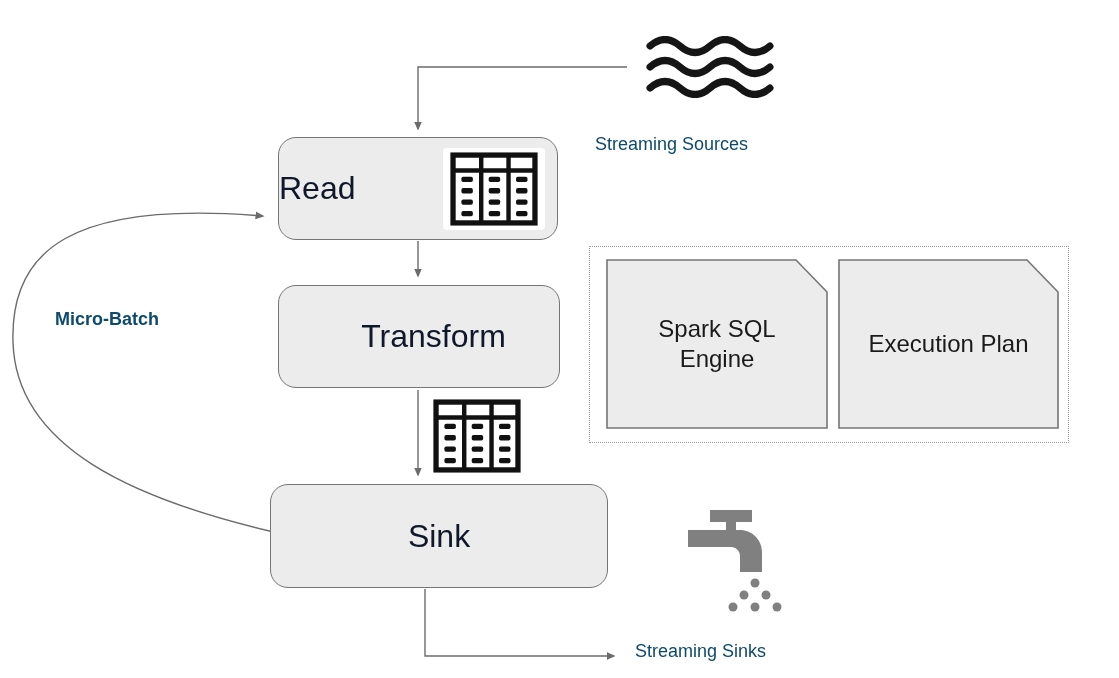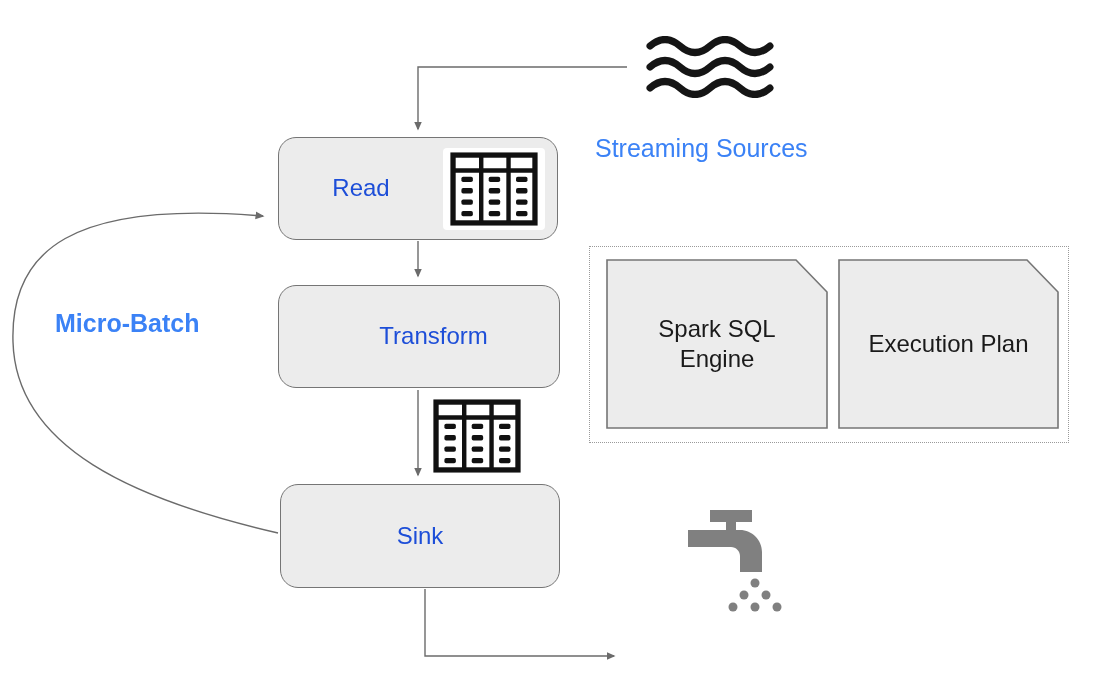--- a/index.html
+++ b/index.html
@@ -26,57 +26,56 @@
     position: absolute;
     background: #ececec;
     border: 1.4px solid #757575;
     border-radius: 18px;
     display: flex;
     align-items: center;
     justify-content: center;
     box-sizing: border-box;
   }
   .node-label {
-    font-size: 24px;
+    font-size: 32px;
     line-height: 1.2;
-    color: #1d4ed8;
-    text-align: center;
+    color: #0f172a;
     white-space: nowrap;
   }
   .node-read { left: 278px; top: 137px; width: 280px; height: 103px; padding-right: 4px; }
   .node-read .node-label { flex: 1 1 auto; }
   .read-icon-patch {
     flex: 0 0 auto;
     width: 102px; height: 82px;
     background: #ffffff;
     border-radius: 4px;
     margin-right: 8px;
     display: flex;
     align-items: center;
     justify-content: center;
   }
   .node-transform { left: 278px; top: 285px; width: 282px; height: 103px; padding-left: 29px; }
-  .node-sink { left: 280px; top: 484px; width: 280px; height: 104px; }
+  .node-sink { left: 270px; top: 484px; width: 338px; height: 104px; }
 
   .mid-table-icon {
     position: absolute;
     left: 430px; top: 398px;
     width: 94px; height: 76px;
     background: #ffffff;
     display: flex;
     align-items: center;
     justify-content: center;
   }
 
   .waves-wrap { position: absolute; left: 645px; top: 36px; width: 130px; height: 62px; }
 
   .free-label {
     position: absolute;
-    font-size: 25px;
-    color: #3b82f6;
+    font-size: 18px;
+    color: #0c4a6e;
     white-space: nowrap;
   }
   .label-streaming-sources { left: 595px; top: 134px; }
   .label-micro-batch { left: 55px; top: 309px; font-weight: bold; }
   .label-streaming-sinks { left: 635px; top: 641px; }
 
   .engine-group {
     position: absolute;
     left: 589px; top: 246px;
     width: 480px; height: 197px;
@@ -185,20 +184,21 @@
       <g stroke="#151515" stroke-width="7" fill="none" stroke-linecap="round">
         <path d="M5,10 q15,-13 30,0 t30,0 t30,0 t30,0"></path>
         <path d="M5,31 q15,-13 30,0 t30,0 t30,0 t30,0"></path>
         <path d="M5,52 q15,-13 30,0 t30,0 t30,0 t30,0"></path>
       </g>
     </svg>
   </div>
 
   <div class="free-label label-streaming-sources">Streaming Sources</div>
   <div class="free-label label-micro-batch">Micro-Batch</div>
+  <div class="free-label label-streaming-sinks">Streaming Sinks</div>
 
   <div class="engine-group">
     <div class="doc-node doc-spark">
       <svg width="222" height="170" viewBox="0 0 222 170" xmlns="http://www.w3.org/2000/svg">
         <polygon points="1,1 190,1 221,33 221,169 1,169" fill="#ececec" stroke="#757575" stroke-width="1.6"></polygon>
       </svg>
       <div class="doc-label">Spark SQL Engine</div>
     </div>
     <div class="doc-node doc-exec">
       <svg width="221" height="170" viewBox="0 0 221 170" xmlns="http://www.w3.org/2000/svg">

